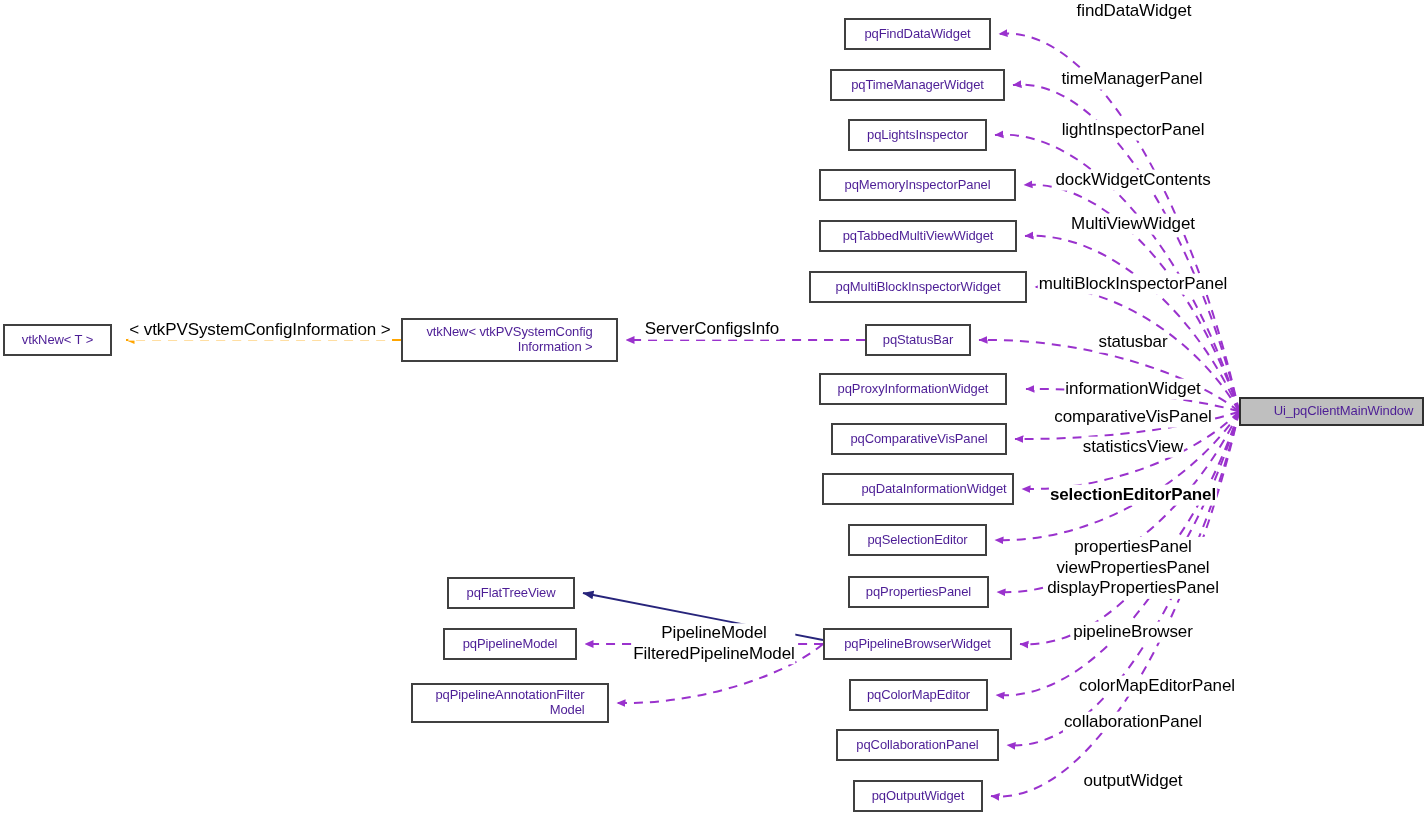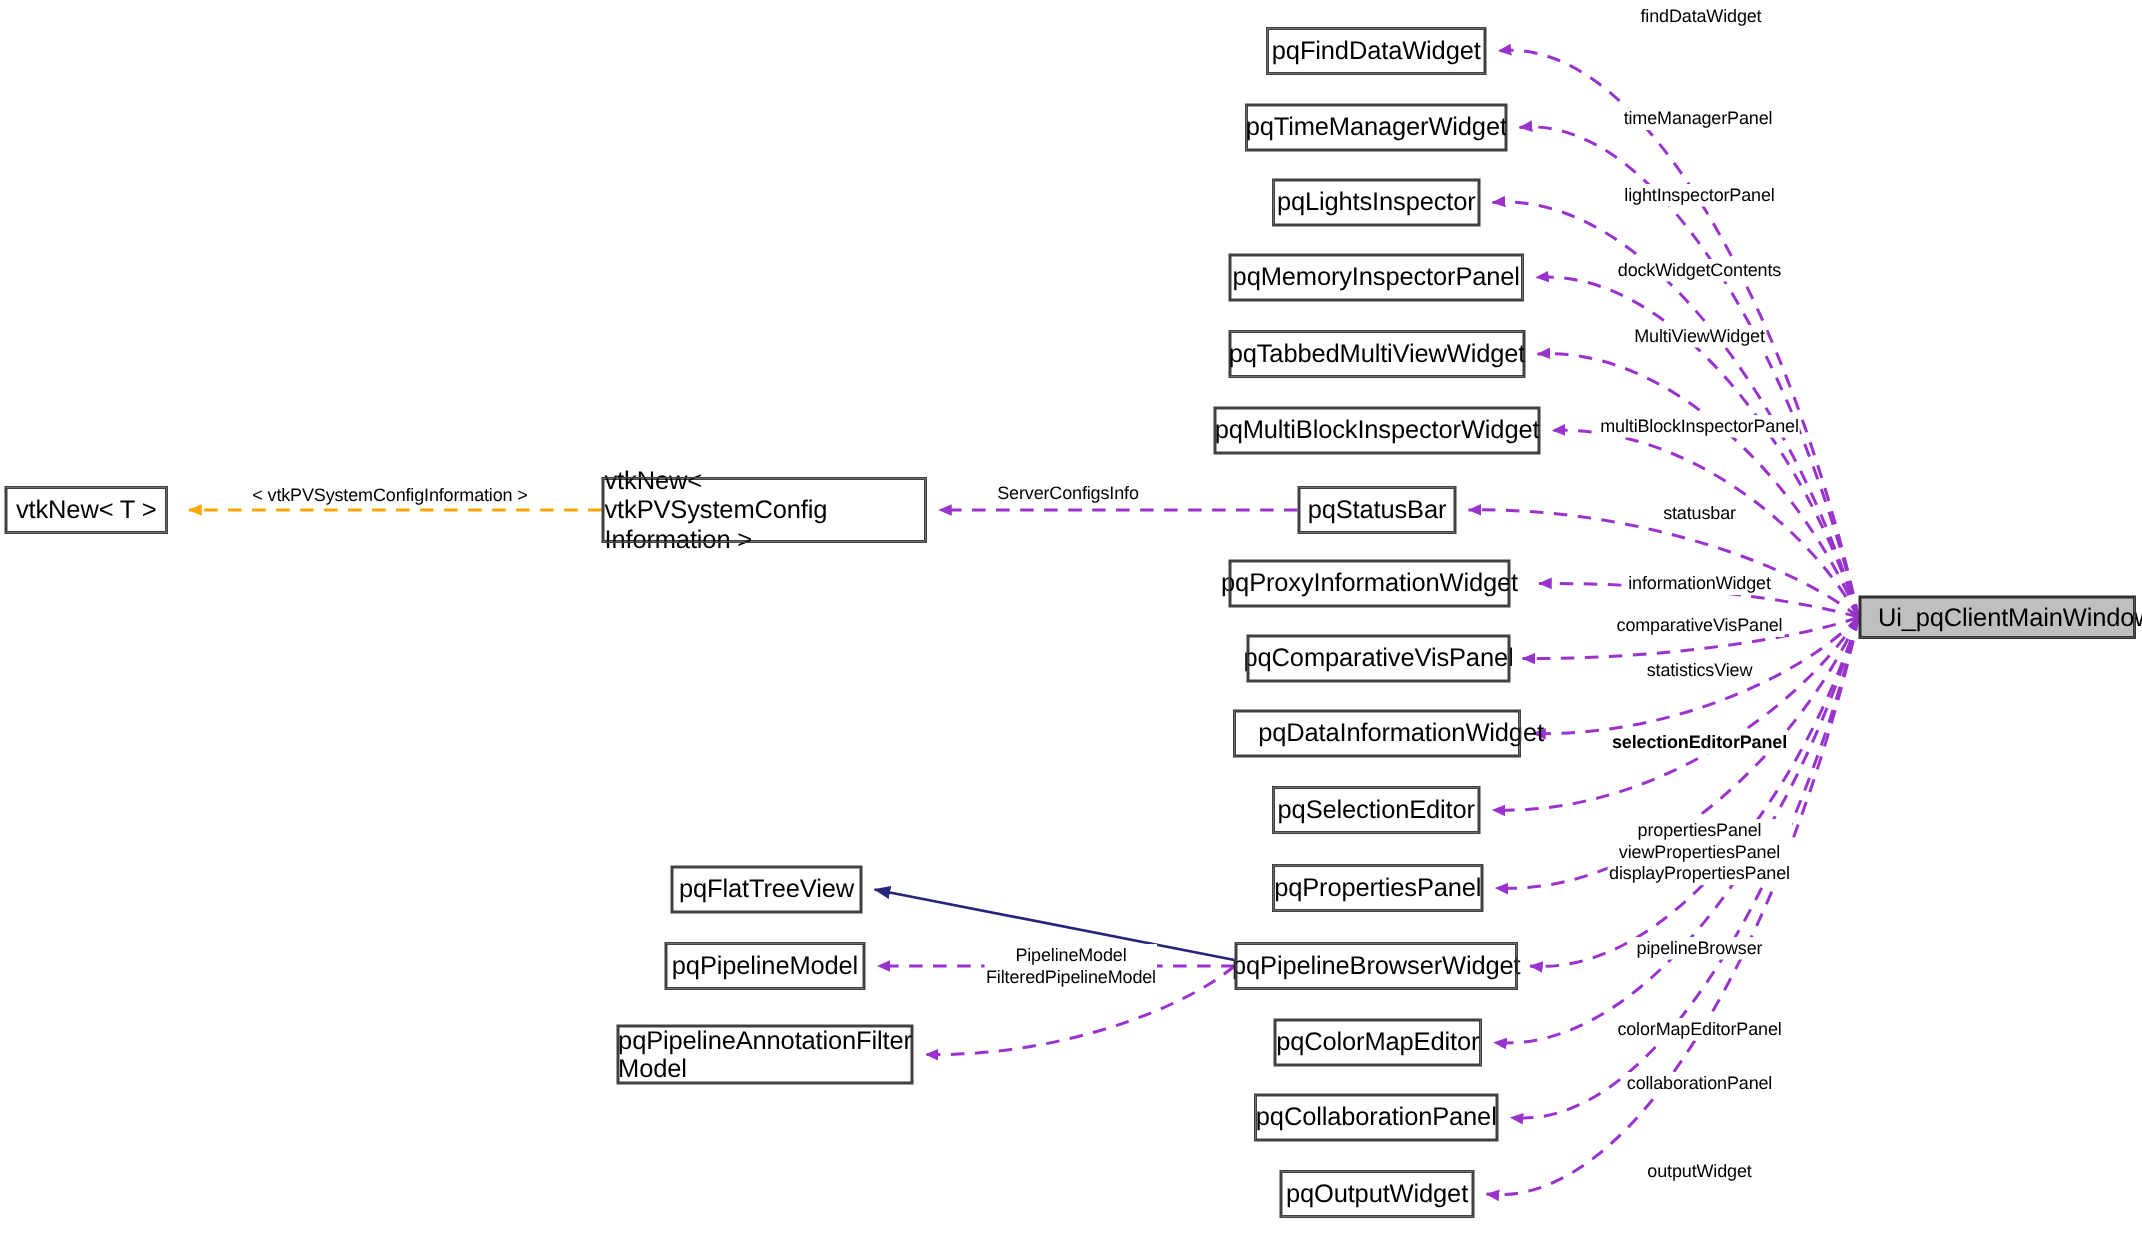--- a/index.html
+++ b/index.html
@@ -29,37 +29,37 @@
   .node {
     position: absolute;
     box-sizing: border-box;
     background: #ffffff;
     border: 1px solid #404040;
     outline: 1px solid #404040;
     outline-offset: 0px;
     display: flex;
     align-items: center;
     justify-content: center;
-    text-align: left;
-    font-size: 17px;
+    text-align: right;
+    font-size: 13px;
     line-height: 1.12;
-    color: #000000;
+    color: #4c1d95;
     white-space: pre-line;
     z-index: 3;
     letter-spacing: -0.1px;
   }
   .node.highlight {
     background: #bfbfbf;
     border: 1px solid #303030;
     outline: 1px solid #303030;
     padding-left: 24px;
   }
   .edge-label {
     position: absolute;
-    font-size: 12px;
+    font-size: 17px;
     line-height: 1.22;
     color: #000000;
     text-align: center;
     white-space: pre-line;
     z-index: 4;
     letter-spacing: -0.1px;
     transform: translate(-50%, -50%);
     background: #ffffff;
     padding: 0 1px;
   }
@@ -141,21 +141,21 @@
       <div class="edge-label" style="left: 1133px; top: 284px;">multiBlockInspectorPanel</div>
       <div class="edge-label" style="left: 1133px; top: 342px;">statusbar</div>
       <div class="edge-label" style="left: 1133px; top: 389px;">informationWidget</div>
       <div class="edge-label" style="left: 1133px; top: 417px;">comparativeVisPanel</div>
       <div class="edge-label" style="left: 1133px; top: 447px;">statisticsView</div>
       <div class="edge-label" style="left: 1133px; top: 495px; font-weight: bold;">selectionEditorPanel</div>
       <div class="edge-label" style="left: 1133px; top: 568px;">propertiesPanel
 viewPropertiesPanel
 displayPropertiesPanel</div>
       <div class="edge-label" style="left: 1133px; top: 632px;">pipelineBrowser</div>
-      <div class="edge-label" style="left: 1133px; top: 686px;">colorMapEditorPanel</div>
+      <div class="edge-label" style="left: 1157px; top: 686px;">colorMapEditorPanel</div>
       <div class="edge-label" style="left: 1133px; top: 722px;">collaborationPanel</div>
       <div class="edge-label" style="left: 1133px; top: 781px;">outputWidget</div>
       <div class="edge-label" style="left: 712px; top: 329px;">ServerConfigsInfo</div>
       <div class="edge-label" style="left: 260px; top: 330px;">&lt; vtkPVSystemConfigInformation &gt;</div>
       <div class="edge-label" style="left: 714px; top: 644px;">PipelineModel
 FilteredPipelineModel</div>
     </div>
 
 </div>
 

